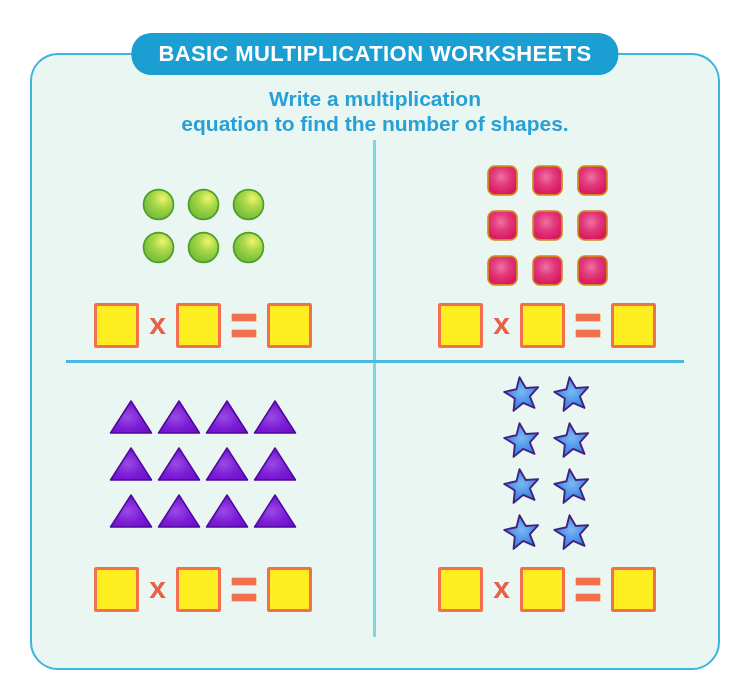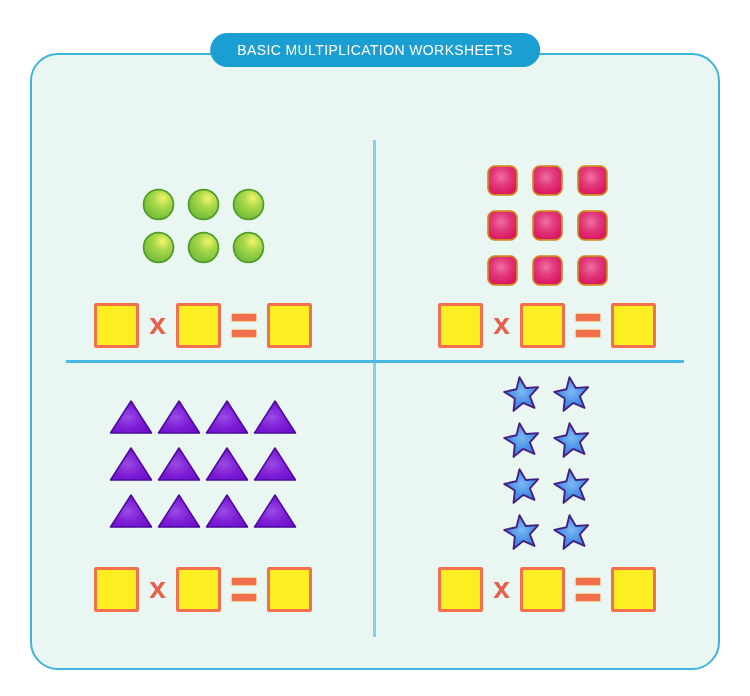--- a/index.html
+++ b/index.html
@@ -12,21 +12,21 @@
     position: absolute; left: 30px; top: 53px; width: 690px; height: 617px;
     box-sizing: border-box; background: #eaf6f2;
     border: 2px solid #3db4dd; border-radius: 28px;
   }
   .banner {
     position: absolute; left: 50%; top: 33px; transform: translateX(-50%);
     background: #1b9ed2; color: #ffffff; border-radius: 20px;
     padding: 8px 27px; z-index: 3; white-space: nowrap;
   }
   .banner span {
-    font-size: 14px; font-weight: normal; letter-spacing: 0.4px;
+    font-size: 22px; font-weight: bold; letter-spacing: 0.4px;
   }
   .instruction {
     position: absolute; left: 0; top: 86px; width: 750px; text-align: center;
     color: #28a0d5; font-size: 21px; font-weight: bold; line-height: 25px;
     z-index: 2;
   }
   .divider-v {
     position: absolute; left: 373px; top: 140px; width: 3px; height: 497px;
     background: #82d2ea; z-index: 1;
   }
@@ -109,20 +109,24 @@
       </radialGradient>
     </defs>
   </svg>
 
   <div class="sheet"></div>
 
   <div class="banner">
     <span>BASIC MULTIPLICATION WORKSHEETS</span>
   </div>
 
+  <div class="instruction">
+    <div>Write a multiplication</div>
+    <div>equation to find the number of shapes.</div>
+  </div>
 
   <div class="divider-v"></div>
   <div class="divider-h"></div>
 
   <div class="quadrant q1 q-top">
     <div class="shapes-area">
       <div class="shape-grid grid-circles" style="grid-template-columns: repeat(3, auto);">
           <span class="shape"><svg width="33" height="33" viewBox="0 0 34 34">
               <circle cx="17" cy="17" r="15.4" fill="url(#grad-circle)" stroke="#4f9e28" stroke-width="1.8"></circle>
             </svg></span>

